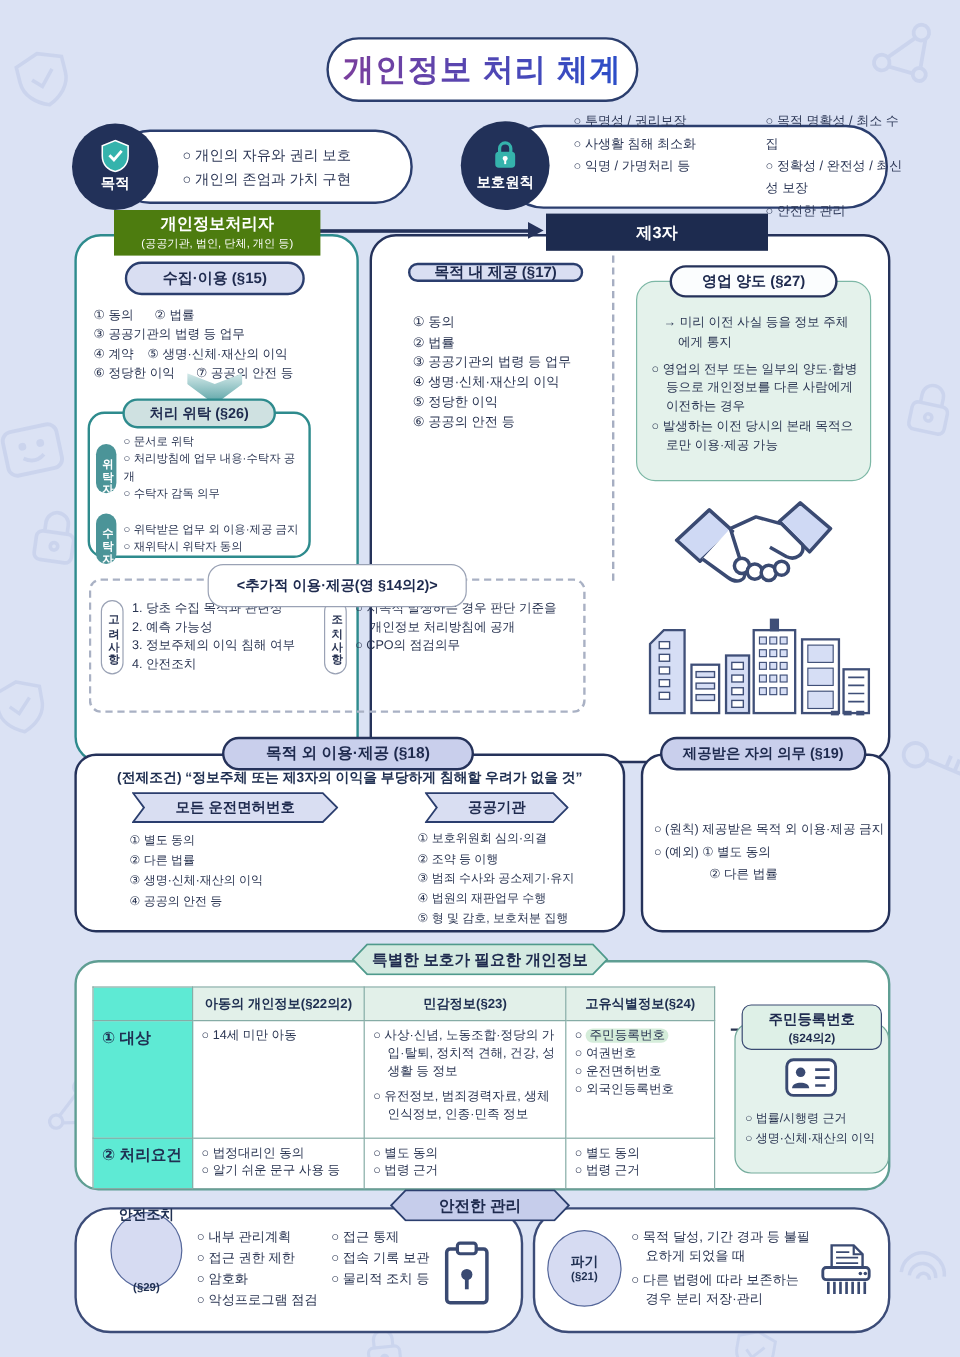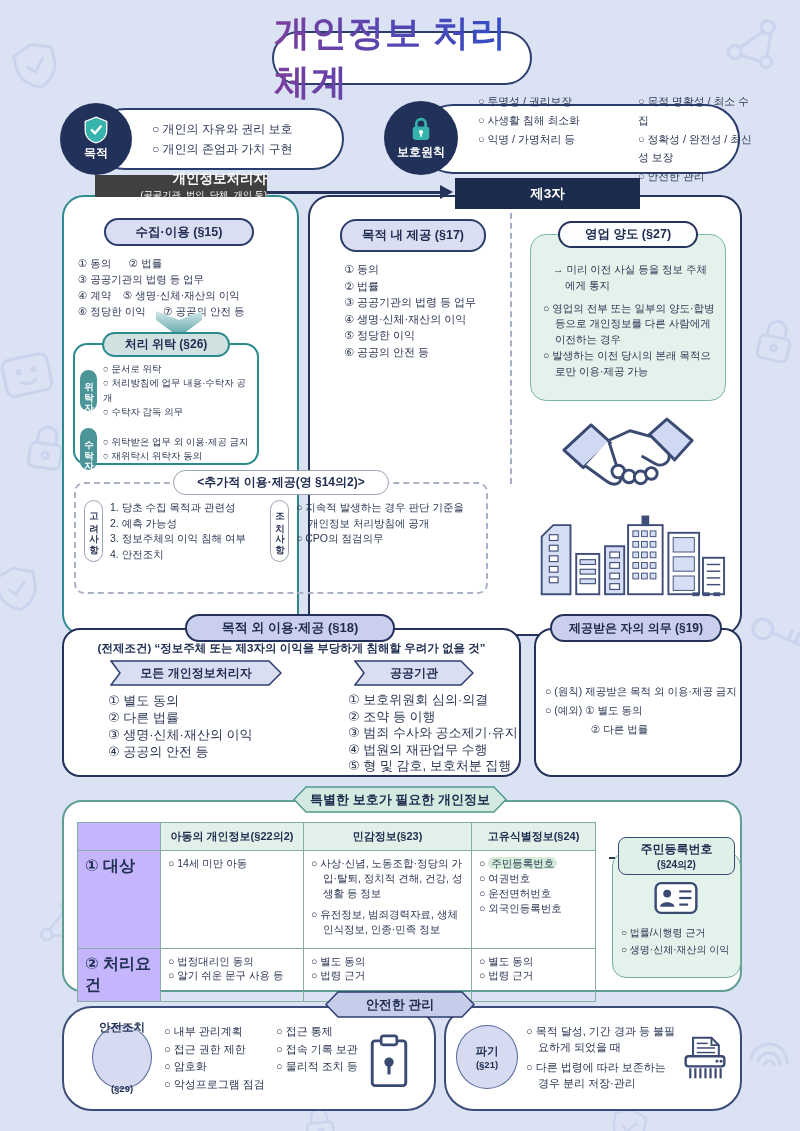--- a/index.html
+++ b/index.html
@@ -11,39 +11,39 @@
   .wm svg{display:block;}
 
   
   .abs{position:absolute;}
   .pre{white-space:pre-wrap;}
   .hang{padding-left:12px;text-indent:-12px;}
 
   
   .title-pill{position:absolute;left:272px;top:31px;width:256px;height:50px;background:#fff;
     border:2.5px solid #2b3e6e;border-radius:30px;display:flex;align-items:center;justify-content:center;z-index:2;}
-  .title-pill span{font-size:36px;font-weight:800;letter-spacing:1px;color:#4b3fae;
+  .title-pill span{font-size:26px;font-weight:800;letter-spacing:1px;color:#4b3fae;
     background:linear-gradient(90deg,#7a3f9d,#2b4ec9);-webkit-background-clip:text;background-clip:text;-webkit-text-fill-color:transparent;}
 
   
   .badge-circle{position:absolute;border-radius:50%;background:#223159;display:flex;flex-direction:column;
     align-items:center;justify-content:center;z-index:3;}
   .badge-circle .blabel{color:#fff;font-weight:700;font-size:12px;margin-top:1px;}
   .cap{position:absolute;background:#fff;border:2px solid #2b3e6e;z-index:2;display:flex;align-items:center;}
   .cap .line{font-size:12px;line-height:1.7;font-weight:500;color:#2b3655;}
   .purpose-circle{left:60px;top:103px;width:72px;height:72px;}
   .purpose-cap{left:94px;top:108px;width:250px;height:62px;border-radius:32px;padding-left:56px;box-sizing:border-box;}
   .principles-circle{left:384px;top:101px;width:74px;height:74px;}
   .principles-cap{left:418px;top:104px;width:322px;height:70px;border-radius:36px;padding-left:58px;box-sizing:border-box;}
   .principles-cap .grid{display:grid;grid-template-columns:152px 118px;column-gap:8px;}
   .principles-cap .line{font-size:10.8px;line-height:1.75;}
 
   
-  .controller-header{position:absolute;left:95px;top:175px;width:172px;height:22px;background:#404040;color:#fff;
-    display:flex;flex-direction:column;align-items:flex-end;justify-content:center;z-index:4;}
+  .controller-header{position:absolute;left:95px;top:175px;width:172px;height:38px;background:#4d7c0f;color:#fff;
+    display:flex;flex-direction:column;align-items:center;justify-content:center;z-index:4;}
   .controller-header .t1{font-size:13.5px;font-weight:700;}
   .controller-header .t2{font-size:9.3px;margin-top:1px;}
   .third-header{position:absolute;left:455px;top:178px;width:185px;height:31px;background:#1d2b4f;color:#fff;
     display:flex;align-items:center;justify-content:center;font-size:13.5px;font-weight:700;z-index:4;}
   .flow-line{position:absolute;left:266px;top:191px;width:176px;height:3px;background:#25325a;z-index:3;}
   .flow-head{position:absolute;left:440px;top:185px;width:0;height:0;border-left:13px solid #25325a;
     border-top:7.5px solid transparent;border-bottom:7.5px solid transparent;z-index:3;}
 
   
   .left-container{position:absolute;left:62px;top:195px;width:233px;height:437px;background:#fff;
@@ -58,71 +58,71 @@
   .box26{position:absolute;left:9px;top:146px;width:186px;height:122px;border:2px solid #2e8b8d;border-radius:14px;box-sizing:border-box;}
   .pill26{position:absolute;left:50%;transform:translateX(-50%);top:-13px;width:128px;height:25px;background:#cfe1e1;
     border:2px solid #2e8b8d;border-radius:13px;font-size:12px;white-space:nowrap;}
   .entrust-rows{padding:17px 4px 0 5px;}
   .erow{display:flex;align-items:center;gap:6px;margin-bottom:9px;}
   .vpill{writing-mode:vertical-rl;text-orientation:upright;background:#4b9498;color:#fff;border-radius:10px;
     font-size:9.5px;font-weight:700;padding:5px 2px;letter-spacing:1px;flex:0 0 auto;}
   .vpill.light{background:#fff;color:#2b3655;border:1.5px solid #9aa2b5;}
   .elist{font-size:9.5px;line-height:1.5;color:#2a3552;}
 
-  .pill17{position:absolute;left:30px;top:22px;width:146px;height:33px;background:#d9def2;border:2px solid #2b3e6e;border-radius:16px;font-size:12.5px;}
+  .pill17{position:absolute;left:30px;top:22px;width:146px;height:16px;background:#d9def2;border:2px solid #2b3e6e;border-radius:16px;font-size:12.5px;}
   .list17{position:absolute;left:34px;top:64px;font-size:11px;line-height:16.5px;}
   .vdivider{position:absolute;left:200px;top:16px;bottom:150px;border-left:2px dashed #a6aec2;}
   .pill27{position:absolute;left:248px;top:24px;width:140px;height:27px;background:#fbfdfe;border:2px solid #25325a;border-radius:15px;font-size:12.5px;z-index:2;}
   .box27{position:absolute;left:220px;top:37px;width:196px;height:167px;background:#e4f2eb;border:1.5px solid #7db8a6;
     border-radius:16px;box-sizing:border-box;padding:20px 10px 8px 12px;font-size:10.5px;line-height:1.5;color:#2a3552;}
   .box27 .i2{margin:7px 0 7px 10px;}
   .handshake{position:absolute;left:250px;top:214px;}
   .buildings{position:absolute;left:224px;top:308px;}
 
   
   .add-box{position:absolute;left:74px;top:482px;width:414px;height:112px;border:2px dashed #a9b1c4;border-radius:10px;z-index:5;box-sizing:border-box;}
-  .add-pill{position:absolute;left:173px;top:470px;width:216px;height:25px;background:#fff;border:1.5px solid #9aa2b5;
+  .add-pill{position:absolute;left:173px;top:470px;width:216px;height:36px;background:#fff;border:1.5px solid #9aa2b5;
     border-radius:13px;font-size:12px;z-index:6;}
   .add-content{display:flex;padding:16px 6px 0 8px;gap:8px;}
   .add-g1{display:flex;gap:7px;width:178px;}
   .add-g2{display:flex;gap:7px;flex:1;}
   .add-list{font-size:10.5px;line-height:15.5px;color:#2a3552;}
 
   
   .outside-box{position:absolute;left:62px;top:628px;width:455px;height:145px;background:#fff;border:2px solid #25325a;border-radius:18px;z-index:1;}
   .outside-pill{position:absolute;left:185px;top:614px;width:210px;height:28px;background:#c9cfec;border:2px solid #25325a;
     border-radius:15px;font-size:13px;z-index:2;}
   .precond{position:absolute;left:0;right:0;top:11px;text-align:center;font-size:11.5px;font-weight:700;color:#203052;}
   .ribbon{position:absolute;height:26px;z-index:2;}
   .ribbon svg{position:absolute;left:0;top:0;}
   .ribbon span{position:relative;display:flex;align-items:center;justify-content:center;width:100%;height:100%;
     font-weight:700;font-size:12px;color:#1e2a4e;}
   .ribbon-all{left:46px;top:30px;width:172px;}
   .ribbon-pub{left:290px;top:30px;width:120px;}
-  .list18{position:absolute;top:62px;font-size:13px;line-height:17px;color:#2a3552;}
+  .list18{position:absolute;top:62px;font-size:10px;line-height:17px;color:#2a3552;}
   .list18.a{left:44px;}
   .list18.b{left:284px;line-height:16.5px;}
 
   .recipient-box{position:absolute;left:534px;top:628px;width:204px;height:145px;background:#fff;border:2px solid #25325a;border-radius:18px;z-index:1;}
   .recipient-pill{position:absolute;left:550px;top:614px;width:172px;height:28px;background:#c9cfec;border:2px solid #25325a;
     border-radius:15px;font-size:12px;z-index:2;}
   .recipient-lines{position:absolute;left:9px;top:52px;font-size:10.5px;line-height:1.8;color:#2a3552;}
   .recipient-lines .ind{padding-left:46px;}
 
   
   .special-box{position:absolute;left:62px;top:800px;width:676px;height:188px;background:#fff;border:2px solid #5f9e93;border-radius:20px;z-index:1;}
   .banner{position:absolute;height:27px;z-index:2;}
   .banner svg{position:absolute;left:0;top:0;}
   .banner span{position:relative;display:flex;align-items:center;justify-content:center;width:100%;height:100%;
     font-weight:700;font-size:13px;color:#1e2a4e;}
   .special-banner{left:293px;top:786px;width:214px;}
   .sp-table{position:absolute;left:13px;top:20px;border-collapse:collapse;table-layout:fixed;}
   .sp-table td,.sp-table th{border:1px solid #86aca6;padding:5px 7px;vertical-align:top;box-sizing:border-box;}
   .sp-table .hdr{background:#e2f0e9;text-align:center;font-size:11px;font-weight:700;color:#203052;padding:6px 2px;}
-  .sp-table .lbl{background:#c4b5fd;font-size:16px;font-weight:700;color:#203052;vertical-align:top;}
+  .sp-table .lbl{background:#5eead4;font-size:13px;font-weight:700;color:#203052;vertical-align:top;}
   .sp-table .cell{font-size:10.5px;line-height:1.42;color:#2a3552;}
   .sp-table .cell .item{margin-bottom:6px;}
   .hl{background:#d5edda;border-radius:7px;padding:0 3px;}
   .rrn-arrow-line{position:absolute;left:545px;top:55px;width:56px;border-top:2px dashed #2a3552;z-index:3;}
   .rrn-arrow-head{position:absolute;left:599px;top:50px;width:0;height:0;border-left:10px solid #1d2b4f;
     border-top:5.5px solid transparent;border-bottom:5.5px solid transparent;z-index:3;}
   .rrn-box{position:absolute;left:612px;top:852px;width:127px;height:124px;background:#e4f2ec;border:1.5px solid #74ab9c;border-radius:14px;z-index:2;}
   .rrn-pill{position:absolute;left:618px;top:837px;width:115px;height:36px;background:#def0e7;border:1.5px solid #3a4a72;
     border-radius:8px;display:flex;flex-direction:column;align-items:center;justify-content:center;z-index:3;}
   .rrn-pill .t1{font-size:12px;font-weight:700;color:#1e2a4e;}
@@ -453,21 +453,21 @@
   <div class="pill add-pill">
     <span>&lt;추가적 이용·제공(영 §14의2)&gt;</span>
   </div>
 
   <div class="outside-box">
     <div class="precond">(전제조건) “정보주체 또는 제3자의 이익을 부당하게 침해할 우려가 없을 것”</div>
     <div class="ribbon ribbon-all">
       <svg width="172" height="26" viewBox="0 0 172 26">
           <polygon points="1,1 159,1 171,13 159,25 1,25 10,13" fill="#d9def2" stroke="#2b3e6e" stroke-width="1.5"></polygon>
         </svg>
-      <span>모든 개인정보처리자</span>
+      <span>모든 운전면허번호</span>
     </div>
     <div class="ribbon ribbon-pub">
       <svg width="120" height="26" viewBox="0 0 120 26">
           <polygon points="1,1 107,1 119,13 107,25 1,25 10,13" fill="#d9def2" stroke="#2b3e6e" stroke-width="1.5"></polygon>
         </svg>
       <span>공공기관</span>
     </div>
     <div class="list18 a">
       <div>① 별도 동의</div>
       <div>② 다른 법률</div>
@@ -570,21 +570,21 @@
       <div>○ 법률/시행령 근거</div>
       <div>○ 생명·신체·재산의 이익</div>
     </div>
   </div>
   <div class="rrn-pill">
     <span class="t1">주민등록번호</span>
     <span class="t2">(§24의2)</span>
   </div>
 
   <div class="safety-left">
-    <div class="s-circle" style="left:28px;top:17px;width:58px;height:62px;gap:48px;">
+    <div class="s-circle" style="left:28px;top:2px;width:58px;height:62px;gap:48px;">
       <span class="c1">안전조치</span>
       <span class="c2">(§29)</span>
     </div>
     <div class="s-list" style="left:100px;top:15px;">
       <div>○ 내부 관리계획</div>
       <div>○ 접근 권한 제한</div>
       <div>○ 암호화</div>
       <div>○ 악성프로그램 점검</div>
     </div>
     <div class="s-list" style="left:212px;top:15px;">

